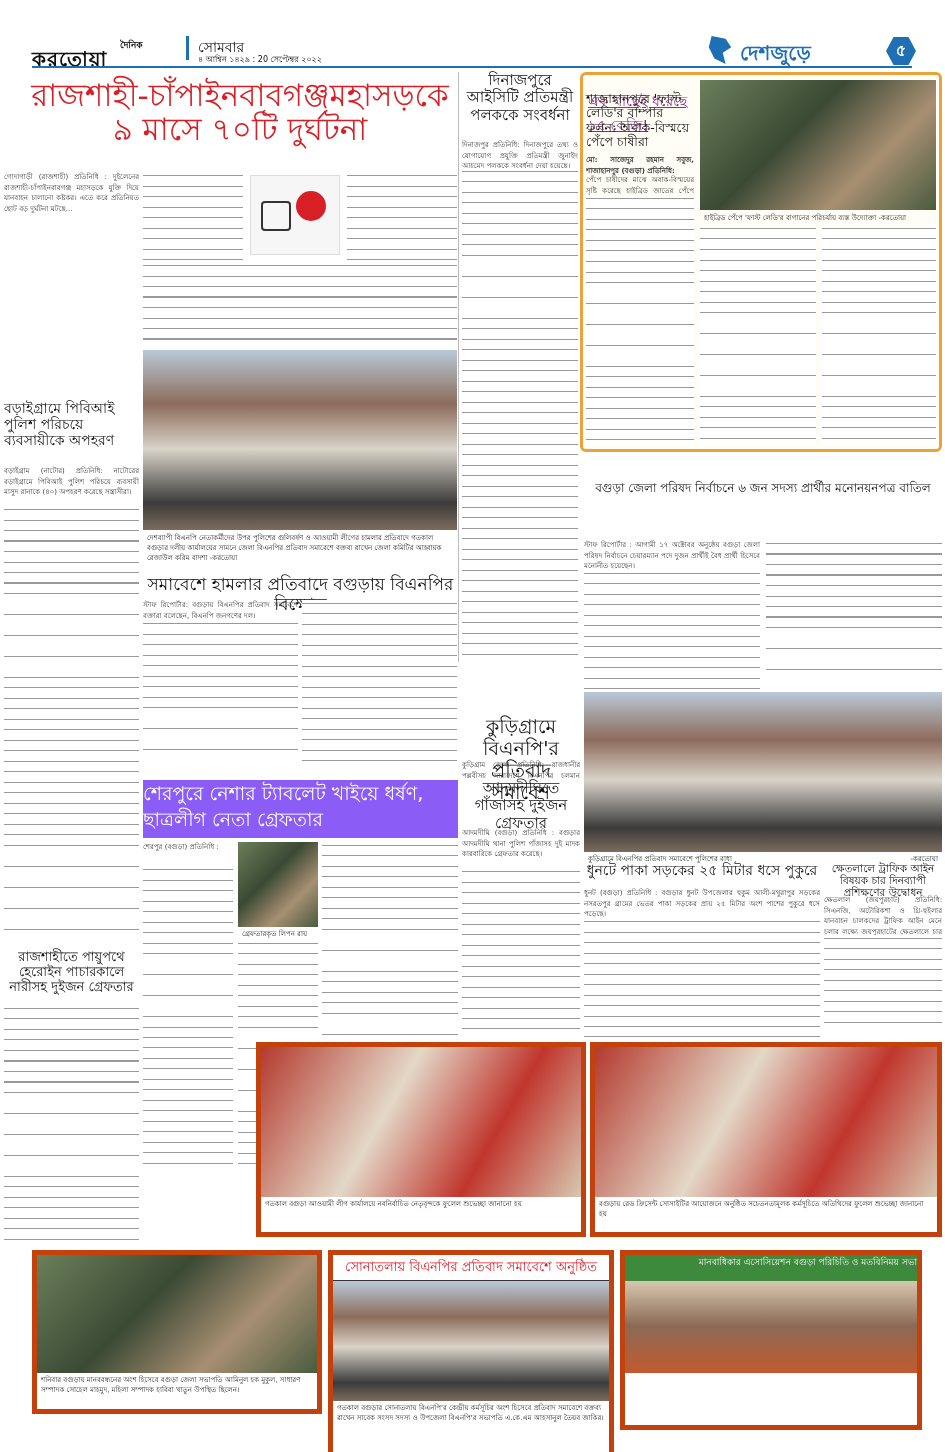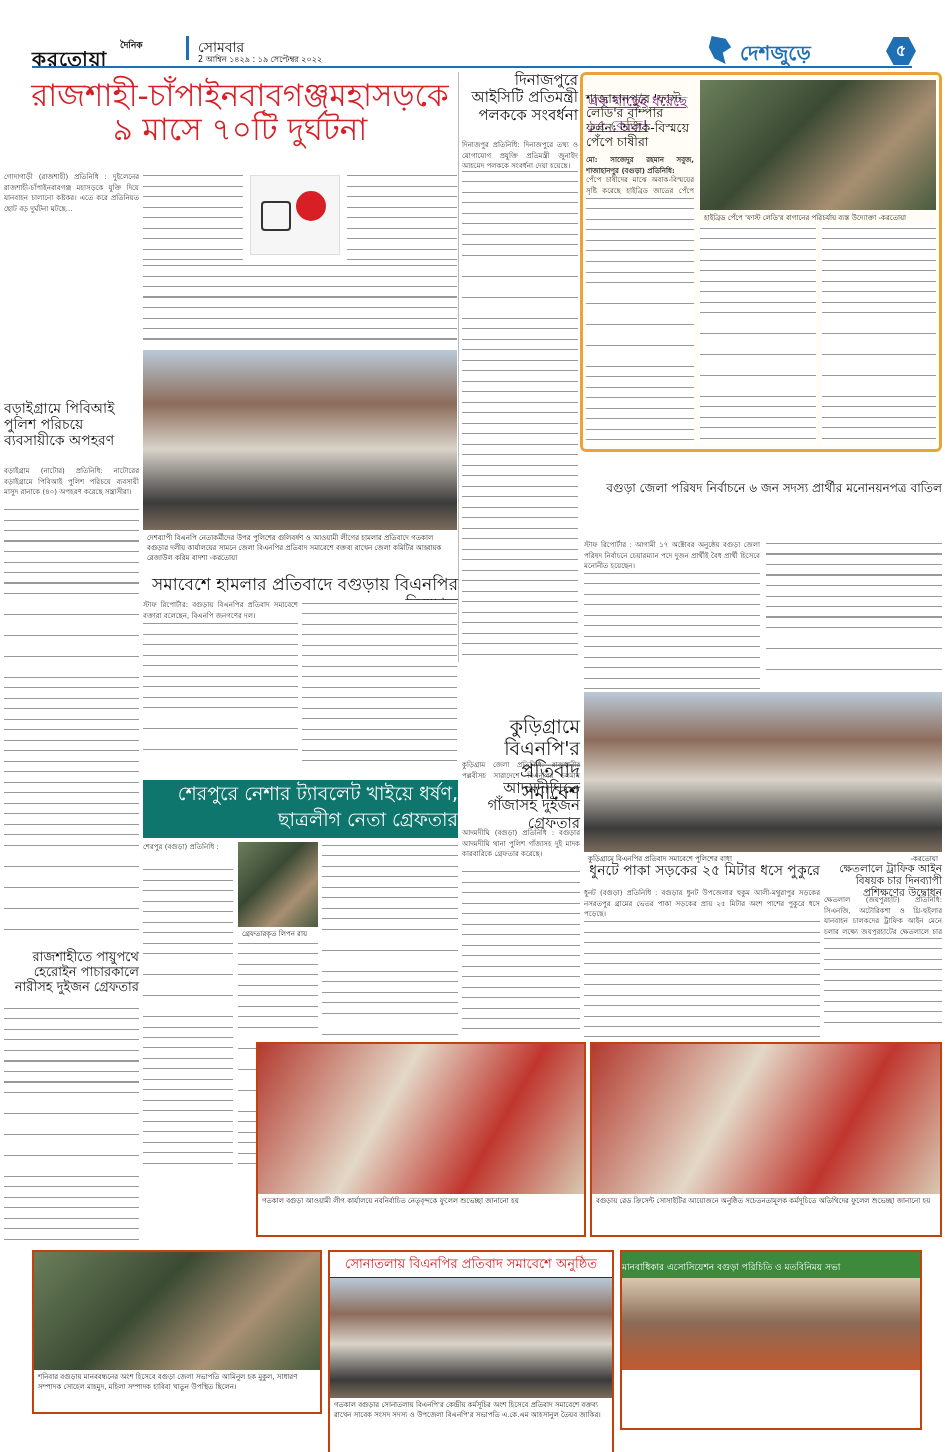--- a/index.html
+++ b/index.html
@@ -13,34 +13,34 @@
 .mast-line{left:32px;top:66px;width:880px;height:2px;background:#1f6fb5}
 .section-name{left:740px;top:38px;font-size:20px;font-weight:bold;color:#1f6fb5}
 .section-map{left:706px;top:36px;width:28px;height:28px;background:#1f6fb5;clip-path:polygon(20% 0,70% 10%,90% 40%,60% 60%,70% 100%,30% 80%,10% 40%)}
 .page-badge{left:886px;top:37px;width:30px;height:28px;background:#1f6fb5;color:#fff;font-weight:bold;font-size:16px;display:flex;align-items:center;justify-content:center;clip-path:polygon(25% 0,75% 0,100% 50%,75% 100%,25% 100%,0 50%)}
 .hl-red{color:#d81f26;text-align:center;font-weight:normal;line-height:1.1}
 .col-text{font-size:7px;line-height:10.5px;color:#333;text-align:justify;overflow:hidden}
 .filler{background:repeating-linear-gradient(#fff 0,#fff 3px,#999 3px,#999 4px,#fff 4px,#fff 10.5px)}
 .photo{background:linear-gradient(135deg,#6b7f5a,#3b4a34 40%,#a88f72 70%,#495c3f)}
 .photo-crowd{background:linear-gradient(180deg,#b9c9d8 0,#8c6c5a 30%,#d9d3c9 55%,#3b3b3b 85%,#7b6c5c)}
 .photo-red{background:linear-gradient(120deg,#b33a2f,#e3d8c7 40%,#c0362e 70%,#d7c8b1)}
-.box{border:2px solid #c2410c}
+.box{border:5px solid #c2410c}
 .caption{font-size:7px;line-height:10px;color:#222;padding:2px 4px}
-.hl-black{font-weight:normal;color:#111;text-align:right;line-height:1.15}
-.cyan-banner{background:#0f766e;color:#fff;text-align:right;font-size:19px;line-height:26px}
+.hl-black{font-weight:normal;color:#111;text-align:center;line-height:1.15}
+.cyan-banner{background:#8b5cf6;color:#fff;text-align:left;font-size:19px;line-height:26px}
 .vrule{background:#bbb;width:1px}
 </style>
 </head>
 <body>
 
 <div class="abs masthead-logo-top">দৈনিক</div>
 <div class="abs masthead-logo">করতোয়া</div>
 <div class="abs mast-div"></div>
 <div class="abs mast-day">সোমবার</div>
-<div class="abs mast-date">2 আশ্বিন ১৪২৯ : ১৯ সেপ্টেম্বর ২০২২</div>
+<div class="abs mast-date">৪ আশ্বিন ১৪২৯ : 20 সেপ্টেম্বর ২০২২</div>
 <div class="abs section-map"></div>
 <div class="abs section-name">দেশজুড়ে</div>
 <div class="abs page-badge">৫</div>
 <div class="abs mast-line"></div>
 
 <div class="abs hl-red" style="left:20px;top:78px;width:440px;font-size:31px">
   <div>রাজশাহী-চাঁপাইনবাবগঞ্জমহাসড়কে</div>
   <div>৯ মাসে ৭০টি দুর্ঘটনা</div>
 </div>
 <div class="abs col-text" style="left:4px;top:172px;width:135px;height:225px"><span>গোদাগাড়ী (রাজশাহী) প্রতিনিধি : দুইলেনের রাজশাহী-চাঁপাইনবাবগঞ্জ মহাসড়কে যুক্তি দিয়ে যানবাহন চালানো কষ্টকর। এতে করে প্রতিনিয়ত ছোট বড় দুর্ঘটনা ঘটছে...</span></div>
@@ -99,21 +99,21 @@
 <div class="abs col-text filler" style="left:238px;top:940px;width:80px;height:230px"></div>
 <div class="abs col-text filler" style="left:322px;top:842px;width:136px;height:200px"></div>
 
 <div class="abs hl-black" style="left:462px;top:780px;width:118px;font-size:15px">আদমদীঘিতে গাঁজাসহ দুইজন গ্রেফতার</div>
 <div class="abs col-text" style="left:462px;top:828px;width:118px;height:40px">আদমদীঘি (বগুড়া) প্রতিনিধি : বগুড়ার আদমদীঘি থানা পুলিশ গাঁজাসহ দুই মাদক কারবারিকে গ্রেফতার করেছে।</div>
 <div class="abs col-text filler" style="left:462px;top:868px;width:118px;height:170px"></div>
 
 <div class="abs hl-black" style="left:462px;top:716px;width:118px;font-size:19px">কুড়িগ্রামে বিএনপি'র প্রতিবাদ সমাবেশ</div>
 <div class="abs col-text" style="left:462px;top:760px;width:118px;height:18px;overflow:hidden">কুড়িগ্রাম জেলা প্রতিনিধি: রাজধানীর পল্লবীসহ সারাদেশে বিএনপির চলমান আন্দোলন কর্মসূচিতে পুলিশের গুলি ও আওয়ামী লীগের সন্ত্রাসীদের হামলার প্রতিবাদে কুড়িগ্রামে প্রতিবাদ সমাবেশ করেছে জেলা বিএনপি।</div>
 
-<div class="abs hl-black" style="left:4px;top:950px;width:135px;font-size:13px;text-align:right">রাজশাহীতে পায়ুপথে হেরোইন পাচারকালে নারীসহ দুইজন গ্রেফতার</div>
+<div class="abs hl-black" style="left:4px;top:950px;width:135px;font-size:13px;text-align:center">রাজশাহীতে পায়ুপথে হেরোইন পাচারকালে নারীসহ দুইজন গ্রেফতার</div>
 <div class="abs col-text filler" style="left:4px;top:1005px;width:135px;height:240px"></div>
 
 <div class="abs hl-black" style="left:584px;top:862px;width:236px;font-size:14px">ধুনটে পাকা সড়কের ২৫ মিটার ধসে পুকুরে</div>
 <div class="abs col-text" style="left:584px;top:888px;width:236px;height:30px">ধুনট (বগুড়া) প্রতিনিধি : বগুড়ার ধুনট উপজেলার হুকুম আলী-মথুরাপুর সড়কের নসরতপুর গ্রামের ভেতর পাকা সড়কের প্রায় ২৫ মিটার অংশ পাশের পুকুরে ধসে পড়েছে।</div>
 <div class="abs col-text filler" style="left:584px;top:918px;width:236px;height:120px"></div>
 
 <div class="abs hl-black" style="left:824px;top:862px;width:118px;font-size:10.5px">ক্ষেতলালে ট্রাফিক আইন বিষয়ক চার দিনব্যাপী প্রশিক্ষণের উদ্বোধন</div>
 <div class="abs col-text" style="left:824px;top:895px;width:118px;height:40px">ক্ষেতলাল (জয়পুরহাট) প্রতিনিধি: সিএনজি, অটোরিকশা ও থ্রি-হুইলার যানবাহন চালকদের ট্রাফিক আইন মেনে চলার লক্ষ্যে জয়পুরহাটের ক্ষেতলালে চার দিনব্যাপী প্রশিক্ষণ কর্মশালার উদ্বোধন করা হয়েছে।</div>
 <div class="abs col-text filler" style="left:824px;top:935px;width:118px;height:103px"></div>
 
@@ -130,15 +130,15 @@
   <div class="photo" style="width:100%;height:118px"></div>
   <div class="caption">শনিবার বগুড়ায় মানববন্ধনের অংশ হিসেবে বগুড়া জেলা সভাপতি আমিনুল হক মুকুল, সাধারণ সম্পাদক সোহেল মাহমুদ, মহিলা সম্পাদক হাবিবা খাতুন উপস্থিত ছিলেন।</div>
 </div>
 <div class="abs box" style="left:328px;top:1250px;width:286px;height:228px">
   <div style="color:#d81f26;text-align:center;font-size:13px;padding:2px;border-bottom:1px solid #333">সোনাতলায় বিএনপির প্রতিবাদ সমাবেশে অনুষ্ঠিত</div>
   <div class="photo-crowd" style="width:100%;height:120px"></div>
   <div class="caption">গতকাল বগুড়ার সোনাতলায় বিএনপি'র কেন্দ্রীয় কর্মসূচির অংশ হিসেবে প্রতিবাদ সমাবেশে বক্তব্য রাখেন সাবেক সংসদ সদস্য ও উপজেলা বিএনপি'র সভাপতি এ.কে.এম আহসানুল তৈয়ব জাকির।</div>
 </div>
 <div class="abs box" style="left:620px;top:1250px;width:302px;height:180px">
   <div style="width:100%;height:118px;background:linear-gradient(180deg,#3d8a3d 0,#3d8a3d 22%,#d8c8b0 22%,#8a6a55 60%,#c25a2f)">
-    <div style="color:#fff;font-size:9px;text-align:left;padding-top:8px">মানবাধিকার এসোসিয়েশন বগুড়া পরিচিতি ও মতবিনিময় সভা</div>
+    <div style="color:#fff;font-size:9px;text-align:right;padding-top:0">মানবাধিকার এসোসিয়েশন বগুড়া পরিচিতি ও মতবিনিময় সভা</div>
   </div>
 </div>
 
 </body></html>

